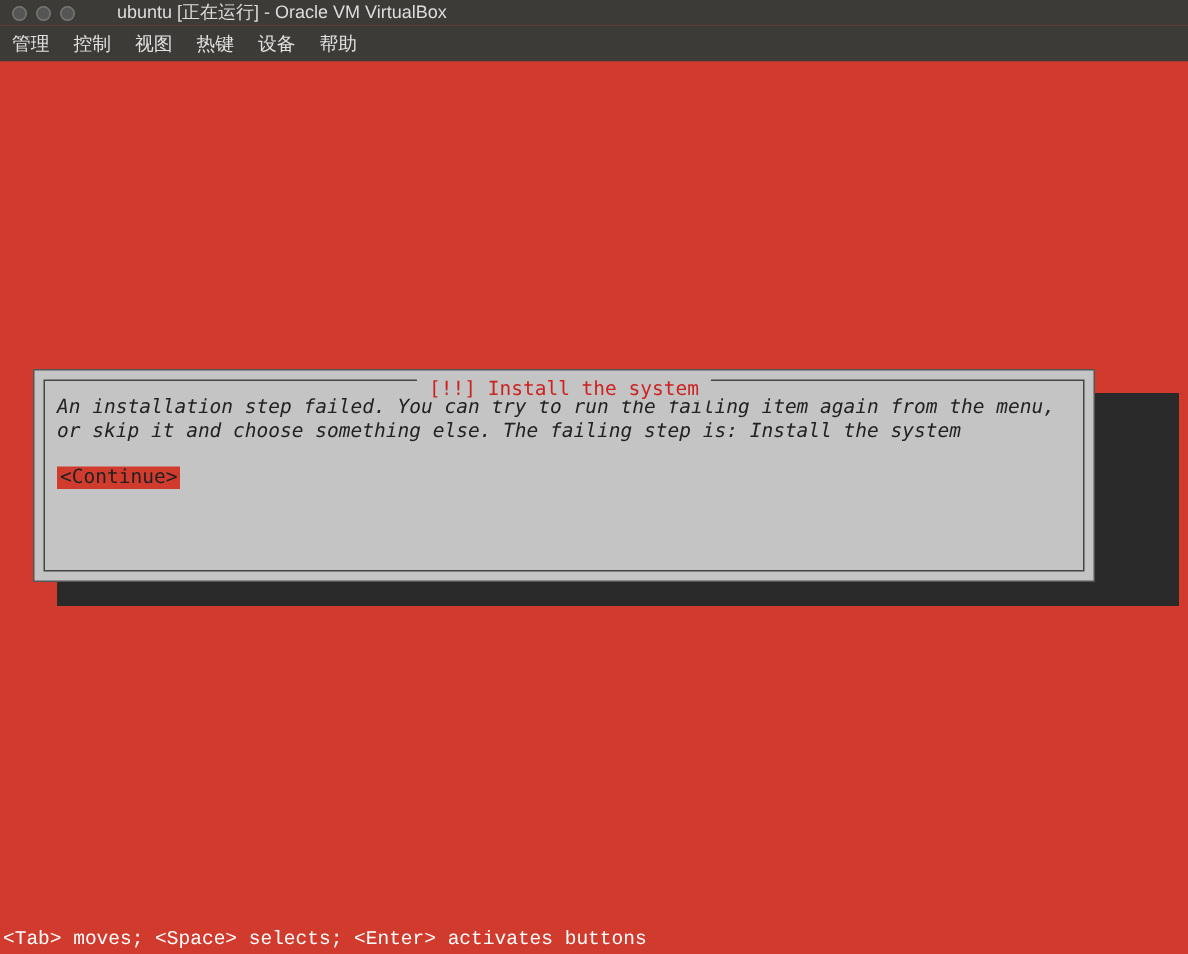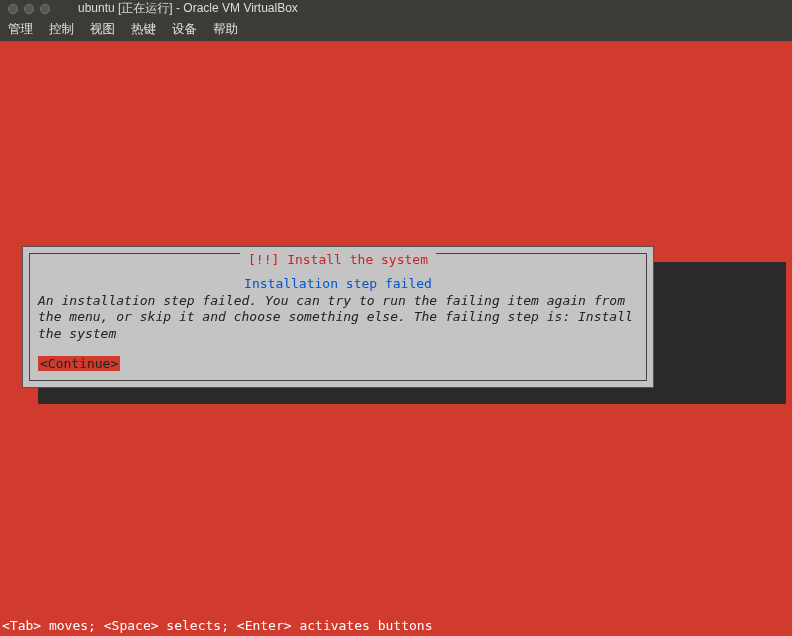--- a/index.html
+++ b/index.html
@@ -64,21 +64,21 @@
     .dialog-shadow {
       position: absolute;
       top: 16px;
       left: 16px;
       width: 748px;
       height: 142px;
       background: #2a2a2a;
     }
     .dialog {
       position: relative;
-      width: 632px;
+      width: 708px;
       height: 142px;
       background: #c4c4c4;
       border: 1px solid #555;
     }
     .dialog-inner {
       position: absolute;
       top: 6px;
       left: 6px;
       right: 6px;
       bottom: 6px;
@@ -118,20 +118,21 @@
       cursor: pointer;
       font-family: monospace;
       white-space: pre;
     }
     .footer-help {
       position: absolute;
       bottom: 3px;
       left: 2px;
       color: #fff;
       white-space: pre;
+      font-family: Liberation Mono, monospace;
     }
   </style>
 </head>
 <body>
 
 <div class="titlebar">
   <div class="window-controls">
     <div class="window-btn"></div>
     <div class="window-btn"></div>
     <div class="window-btn"></div>
@@ -147,21 +148,20 @@
   <span>设备</span>
   <span>帮助</span>
 </div>
 
 <div class="content">
   <div class="dialog-wrap">
     <div class="dialog-shadow"></div>
     <div class="dialog">
       <div class="dialog-inner">
         <div class="dialog-title">[!!] Install the system</div>
-        <div class="dialog-subtitle">Installation step failed</div>
         <div class="dialog-message">An installation step failed. You can try to run the failing item again from the menu, or skip it and choose something else. The failing step is: Install the system</div>
         <div class="dialog-button-wrap">
           <span class="continue-btn">&lt;Continue&gt;</span>
         </div>
       </div>
     </div>
   </div>
   <div class="footer-help">&lt;Tab&gt; moves; &lt;Space&gt; selects; &lt;Enter&gt; activates buttons</div>
 </div>
 

